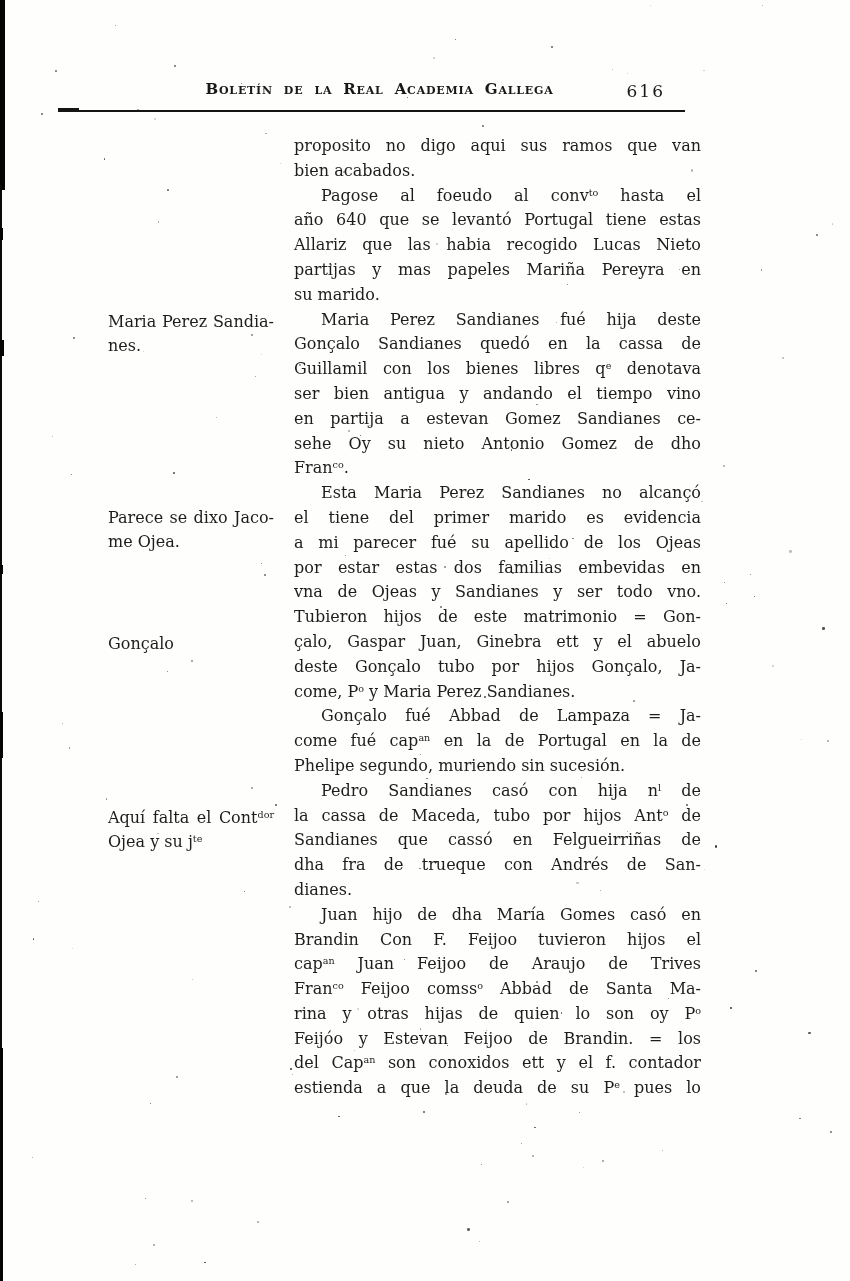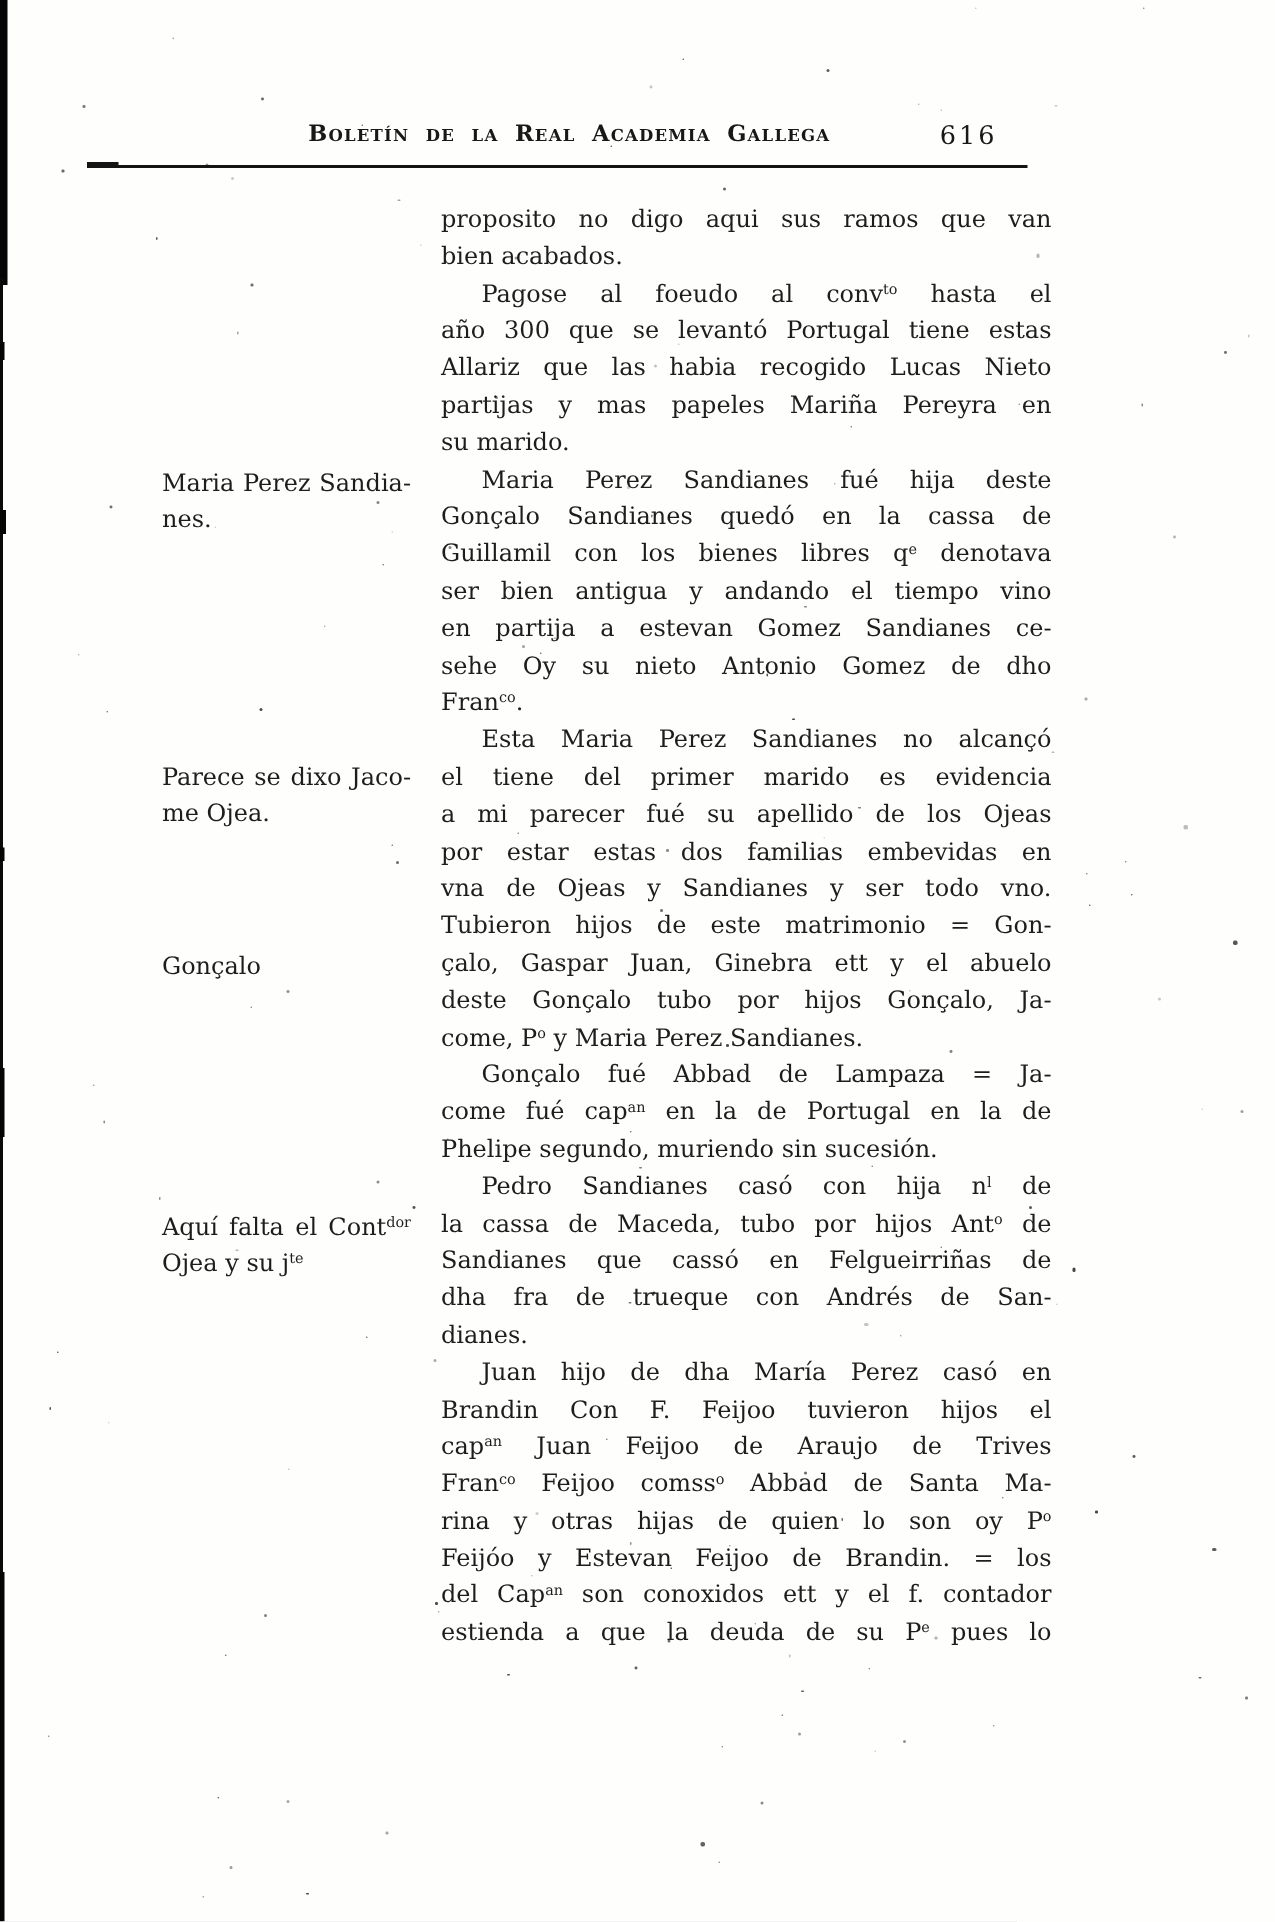--- a/index.html
+++ b/index.html
@@ -292,21 +292,21 @@
       </div>
     </aside>
 
   <main class="body-col" id="body-text">
       <div class="para">
         <div class="line">proposito no digo aqui sus ramos que van</div>
         <div class="line end">bien acabados.</div>
       </div>
       <div class="para indent">
         <div class="line">Pagose al foeudo al conv<sup>to</sup> hasta el</div>
-        <div class="line">año 300 que se levantó Portugal tiene estas</div>
+        <div class="line">año 640 que se levantó Portugal tiene estas</div>
         <div class="line">Allariz que las habia recogido Lucas Nieto</div>
         <div class="line">partijas y mas papeles Mariña Pereyra en</div>
         <div class="line end">su marido.</div>
       </div>
       <div class="para indent">
         <div class="line">Maria Perez Sandianes fué hija deste</div>
         <div class="line">Gonçalo Sandianes quedó en la cassa de</div>
         <div class="line">Guillamil con los bienes libres q<sup>e</sup> denotava</div>
         <div class="line">ser bien antigua y andando el tiempo vino</div>
         <div class="line">en partija a estevan Gomez Sandianes ce-</div>
@@ -330,21 +330,21 @@
         <div class="line end">Phelipe segundo, muriendo sin sucesión.</div>
       </div>
       <div class="para indent">
         <div class="line">Pedro Sandianes casó con hija n<sup>l</sup> de</div>
         <div class="line">la cassa de Maceda, tubo por hijos Ant<sup>o</sup> de</div>
         <div class="line">Sandianes que cassó en Felgueirriñas de</div>
         <div class="line">dha fra de trueque con Andrés de San-</div>
         <div class="line end">dianes.</div>
       </div>
       <div class="para indent">
-        <div class="line">Juan hijo de dha María Perez casó en</div>
+        <div class="line">Juan hijo de dha María Gomes casó en</div>
         <div class="line">Brandin Con F. Feijoo tuvieron hijos el</div>
         <div class="line">cap<sup>an</sup> Juan Feijoo de Araujo de Trives</div>
         <div class="line">Fran<sup>co</sup> Feijoo comss<sup>o</sup> Abbad de Santa Ma-</div>
         <div class="line">rina y otras hijas de quien lo son oy P<sup>o</sup></div>
         <div class="line">Feijóo y Estevan Feijoo de Brandin. = los</div>
         <div class="line">del Cap<sup>an</sup> son conoxidos ett y el f. contador</div>
         <div class="line">estienda a que la deuda de su P<sup>e</sup> pues lo</div>
       </div>
     </main>
 

